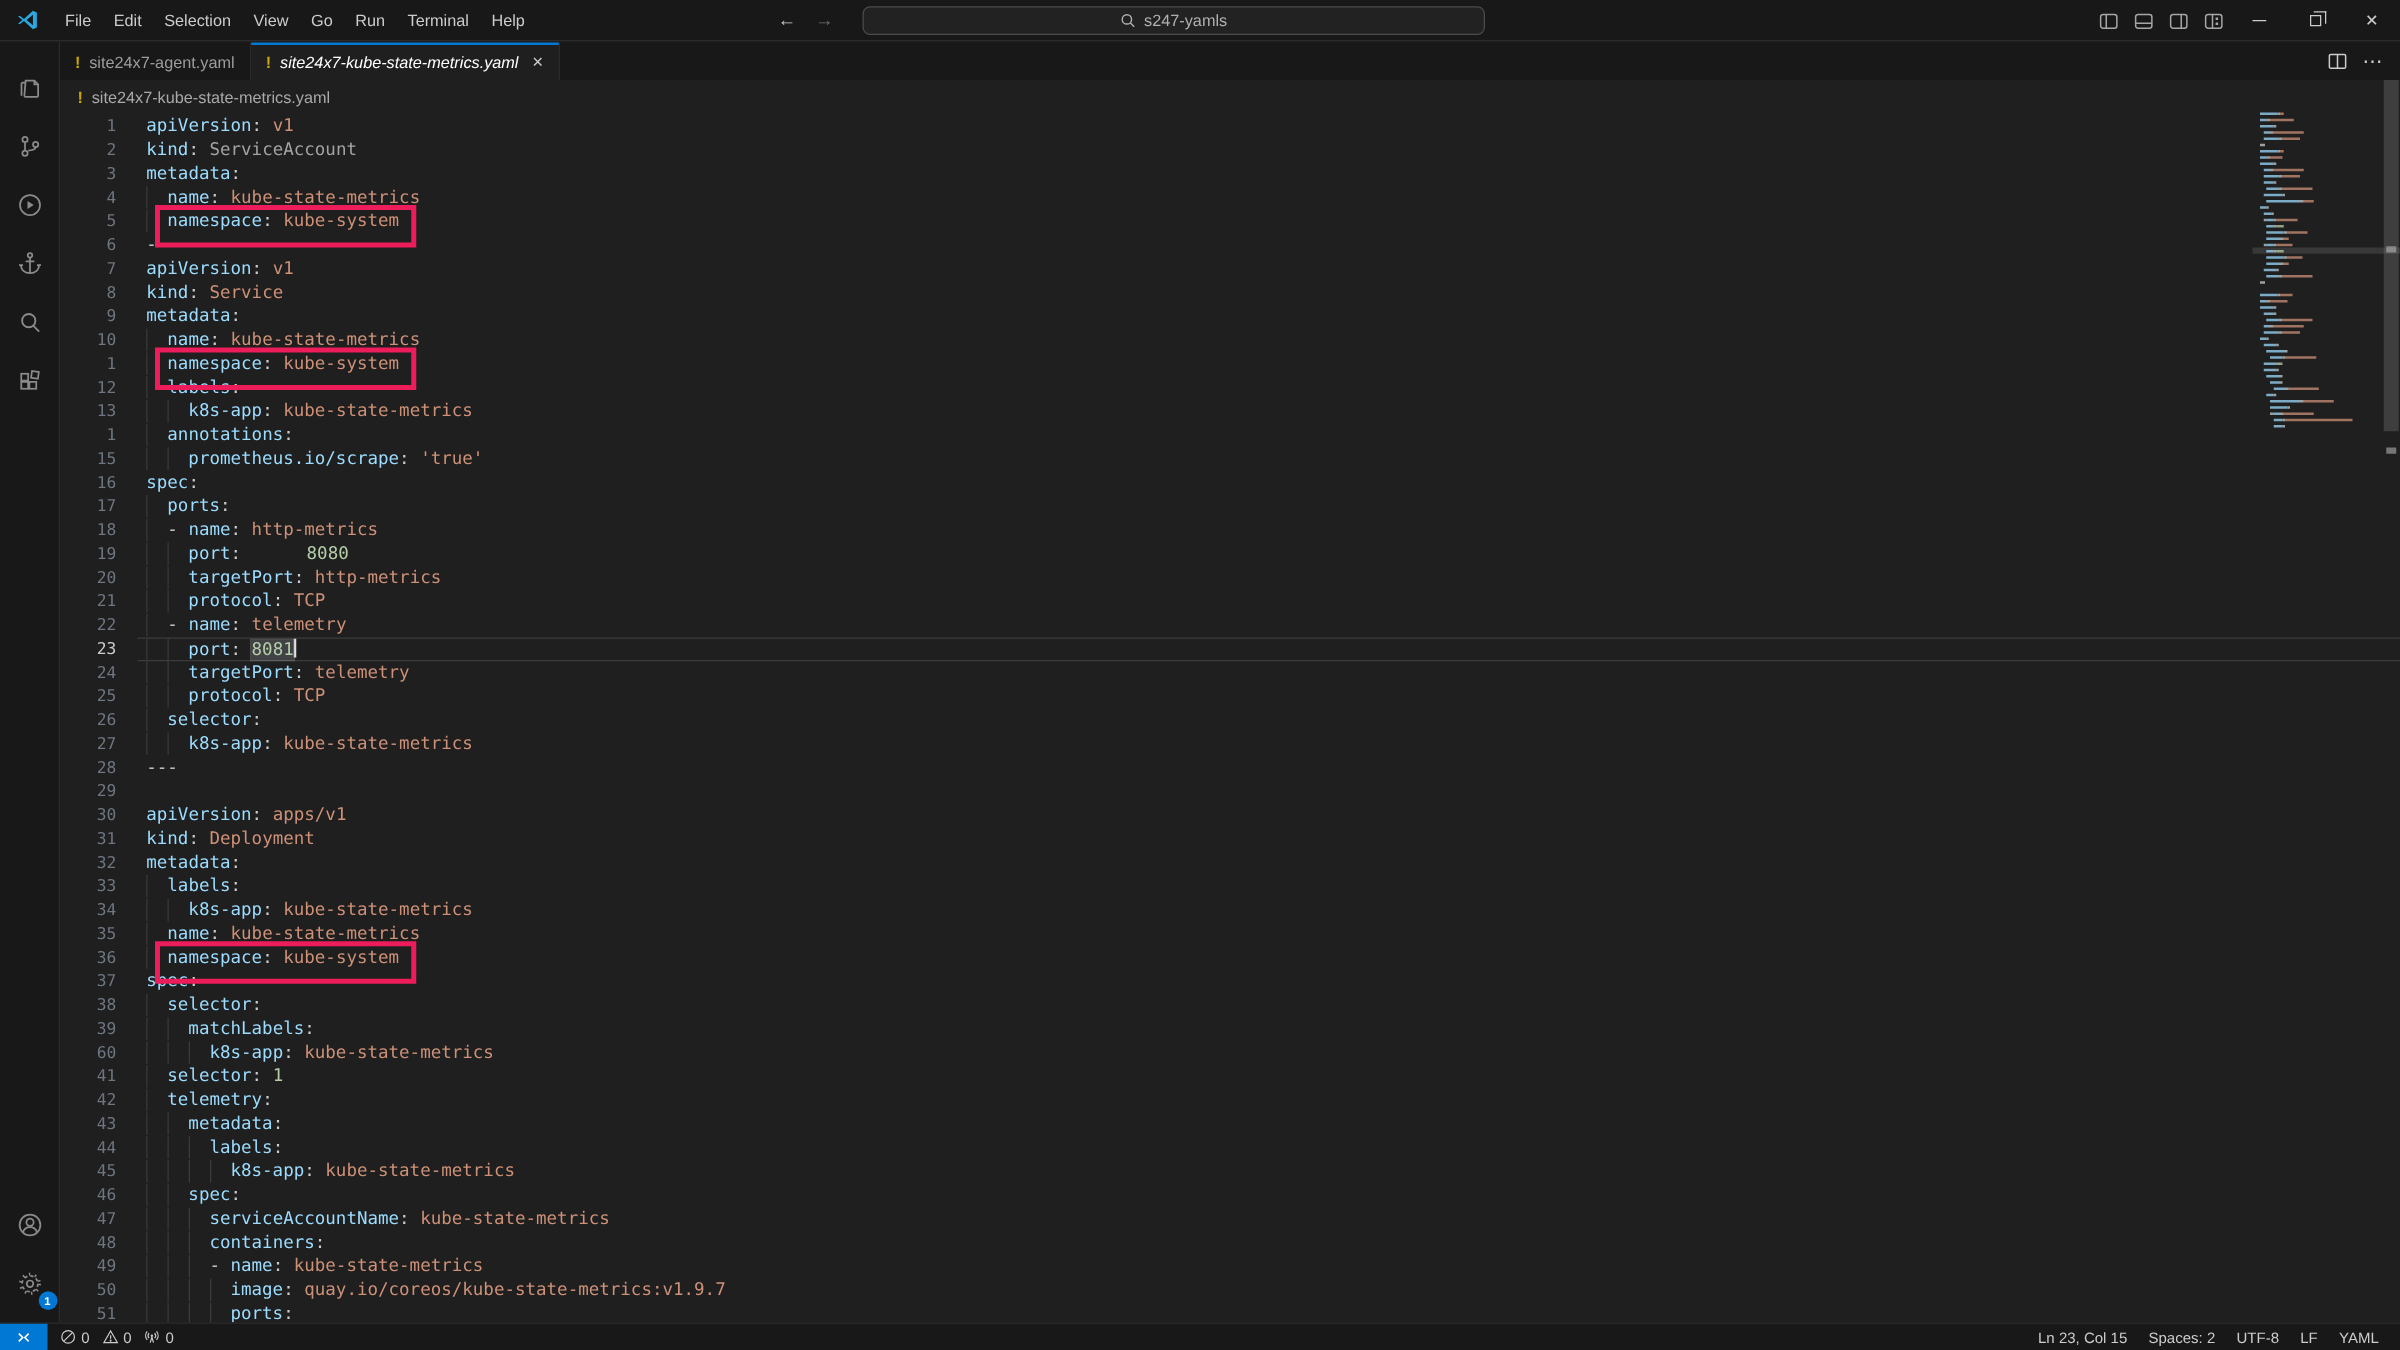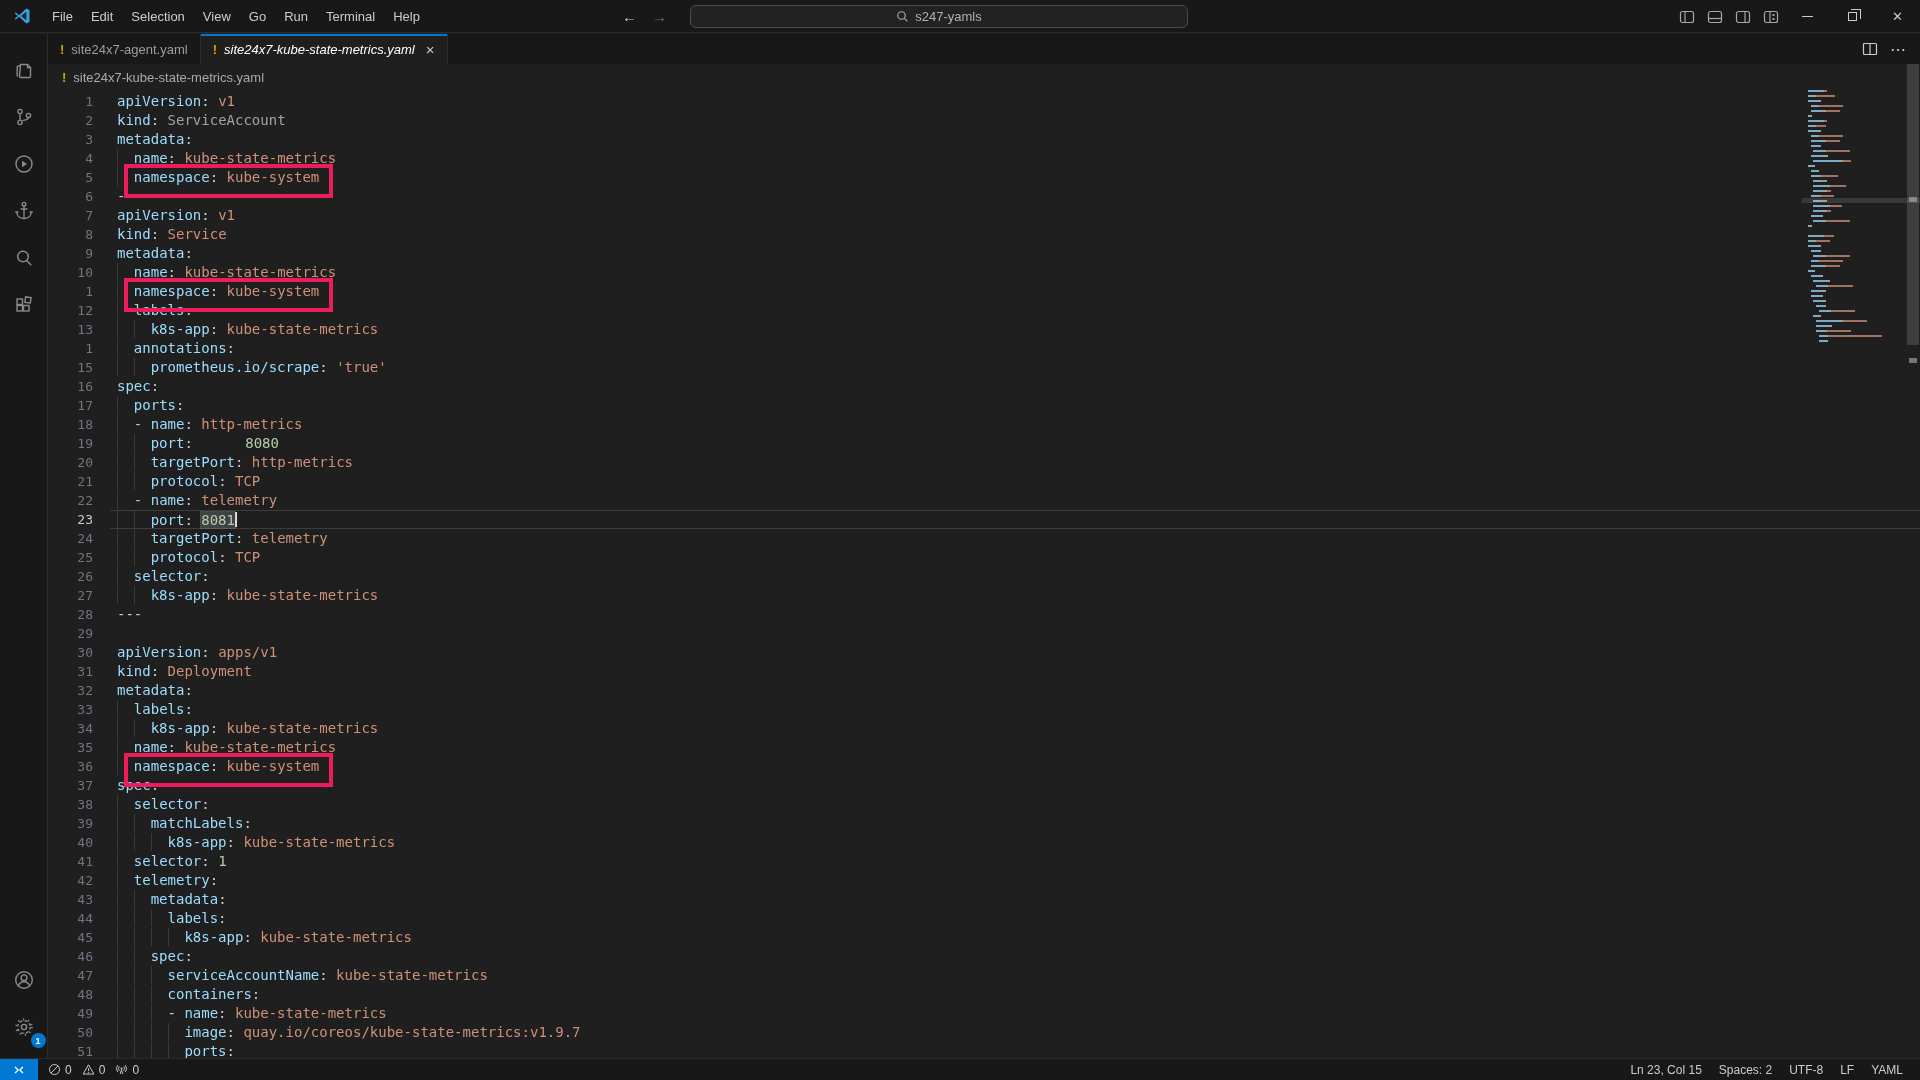--- a/index.html
+++ b/index.html
@@ -400,21 +400,21 @@
       </div>
       <div class="crow">
         <div class="gut">38</div>
         <div class="lc"><span class="guide"></span><span style="color: rgb(156, 220, 254);">selector</span><span style="color: rgb(204, 204, 204);">:</span></div>
       </div>
       <div class="crow">
         <div class="gut">39</div>
         <div class="lc"><span class="guide"></span><span class="guide"></span><span style="color: rgb(156, 220, 254);">matchLabels</span><span style="color: rgb(204, 204, 204);">:</span></div>
       </div>
       <div class="crow">
-        <div class="gut">40</div>
+        <div class="gut">60</div>
         <div class="lc"><span class="guide"></span><span class="guide"></span><span class="guide"></span><span style="color: rgb(156, 220, 254);">k8s-app</span><span style="color: rgb(204, 204, 204);">: </span><span style="color: rgb(206, 145, 120);">kube-state-metrics</span></div>
       </div>
       <div class="crow">
         <div class="gut">41</div>
         <div class="lc"><span class="guide"></span><span style="color: rgb(156, 220, 254);">selector</span><span style="color: rgb(204, 204, 204);">: </span><span style="color: rgb(181, 206, 168);">1</span></div>
       </div>
       <div class="crow">
         <div class="gut">42</div>
         <div class="lc"><span class="guide"></span><span style="color: rgb(156, 220, 254);">telemetry</span><span style="color: rgb(204, 204, 204);">:</span></div>
       </div>

